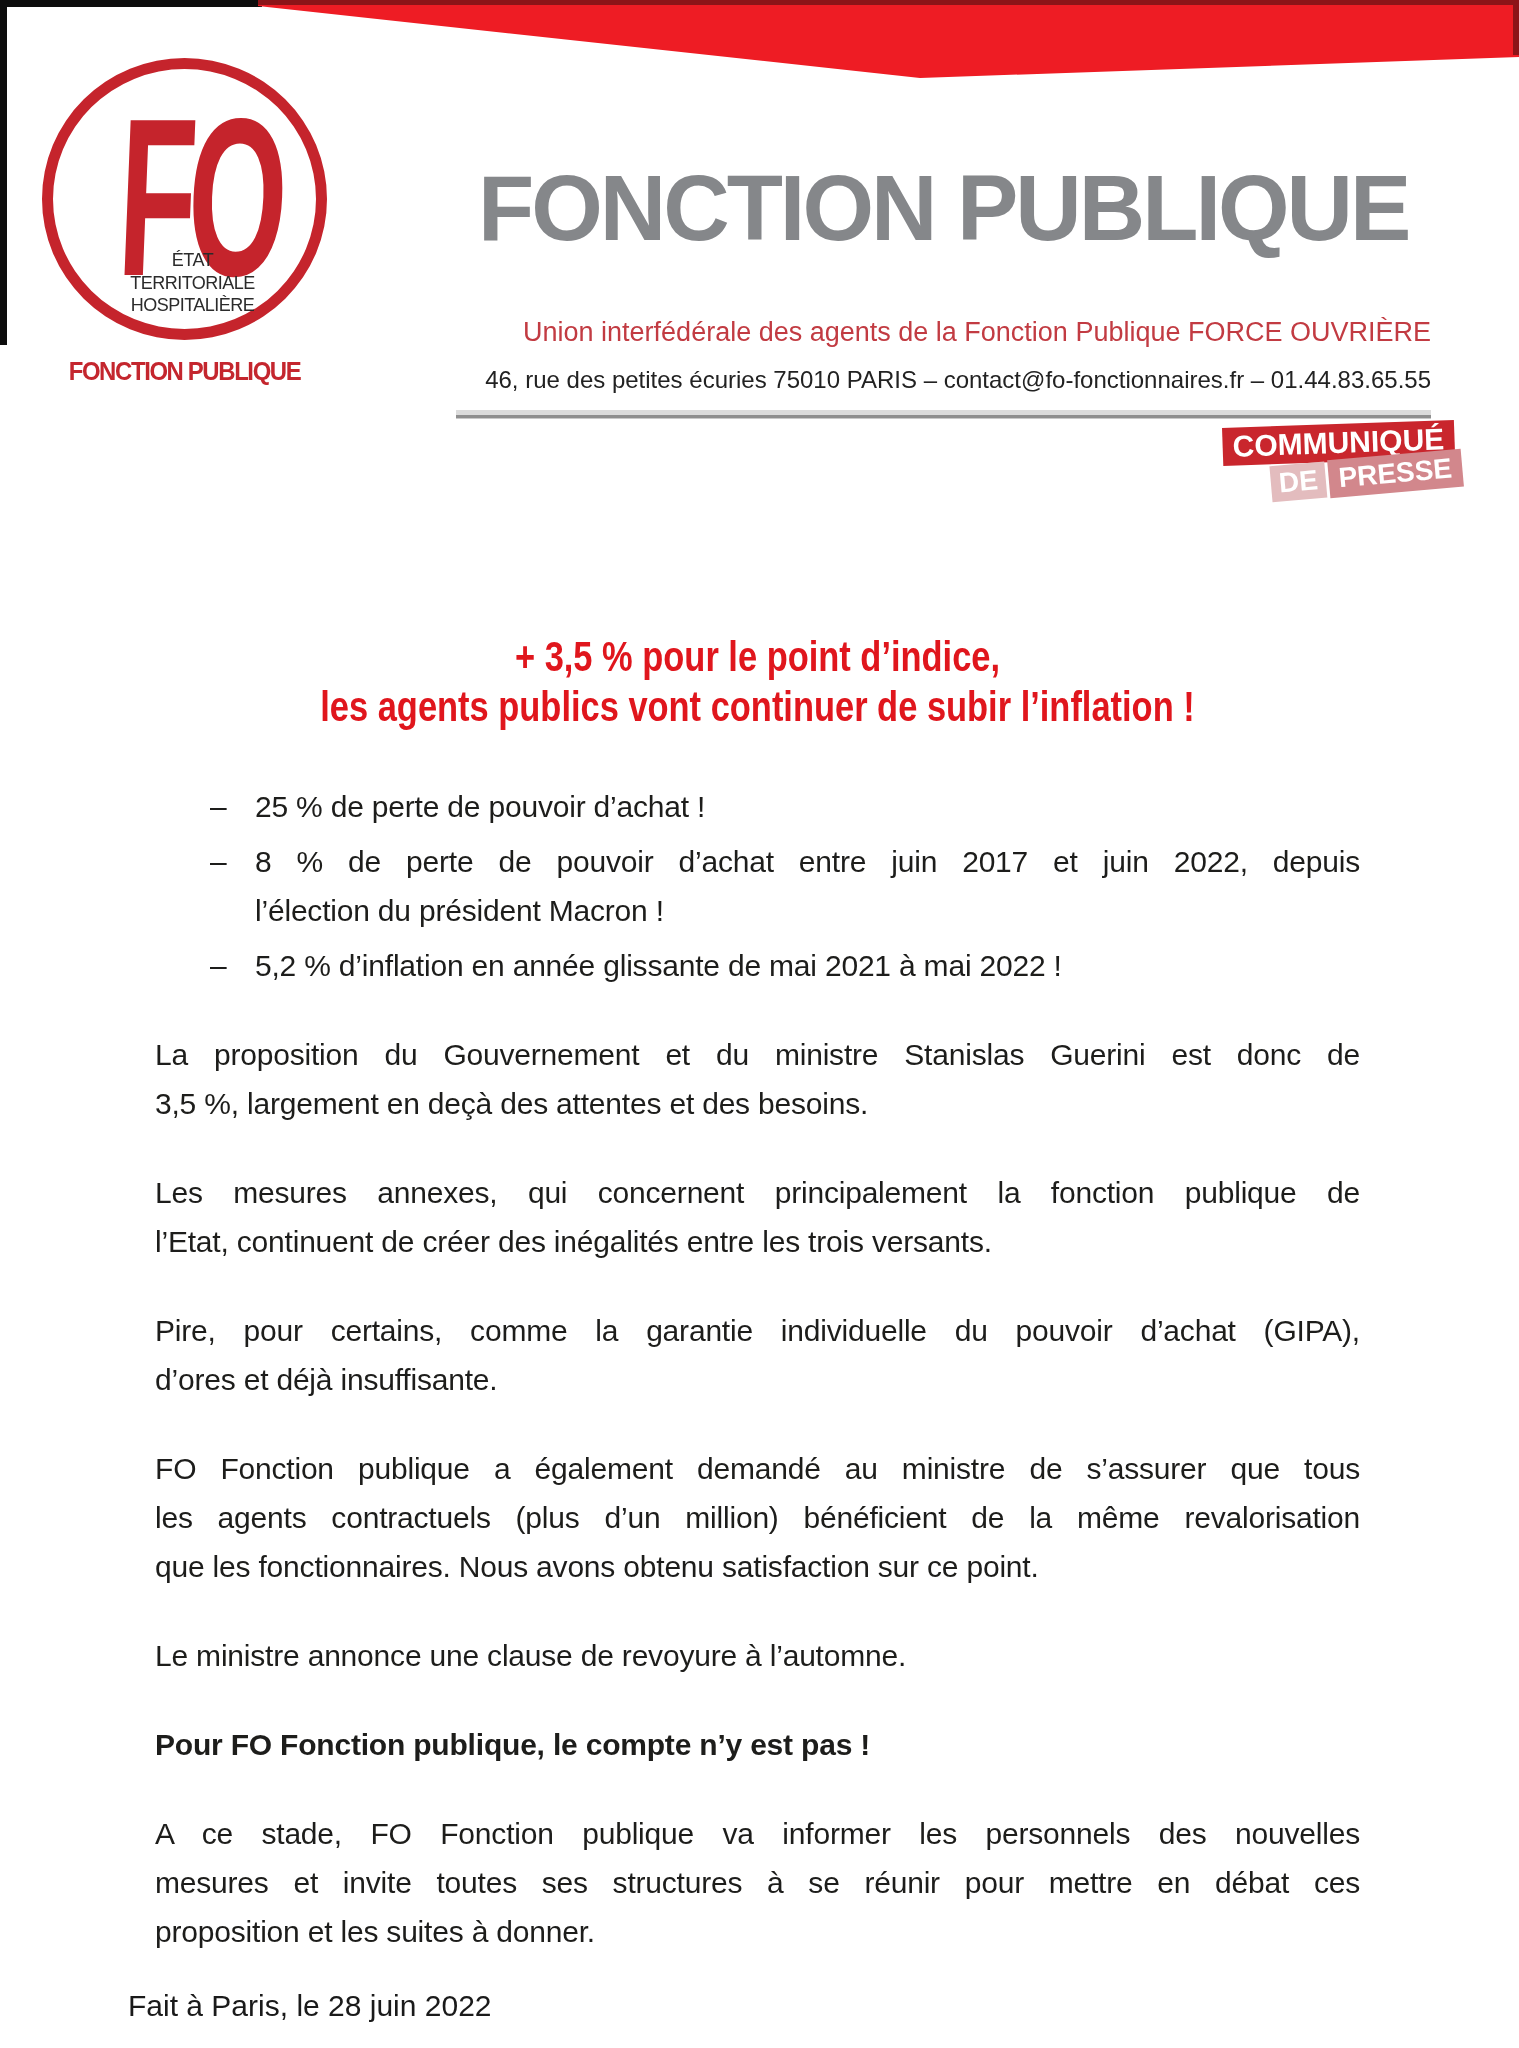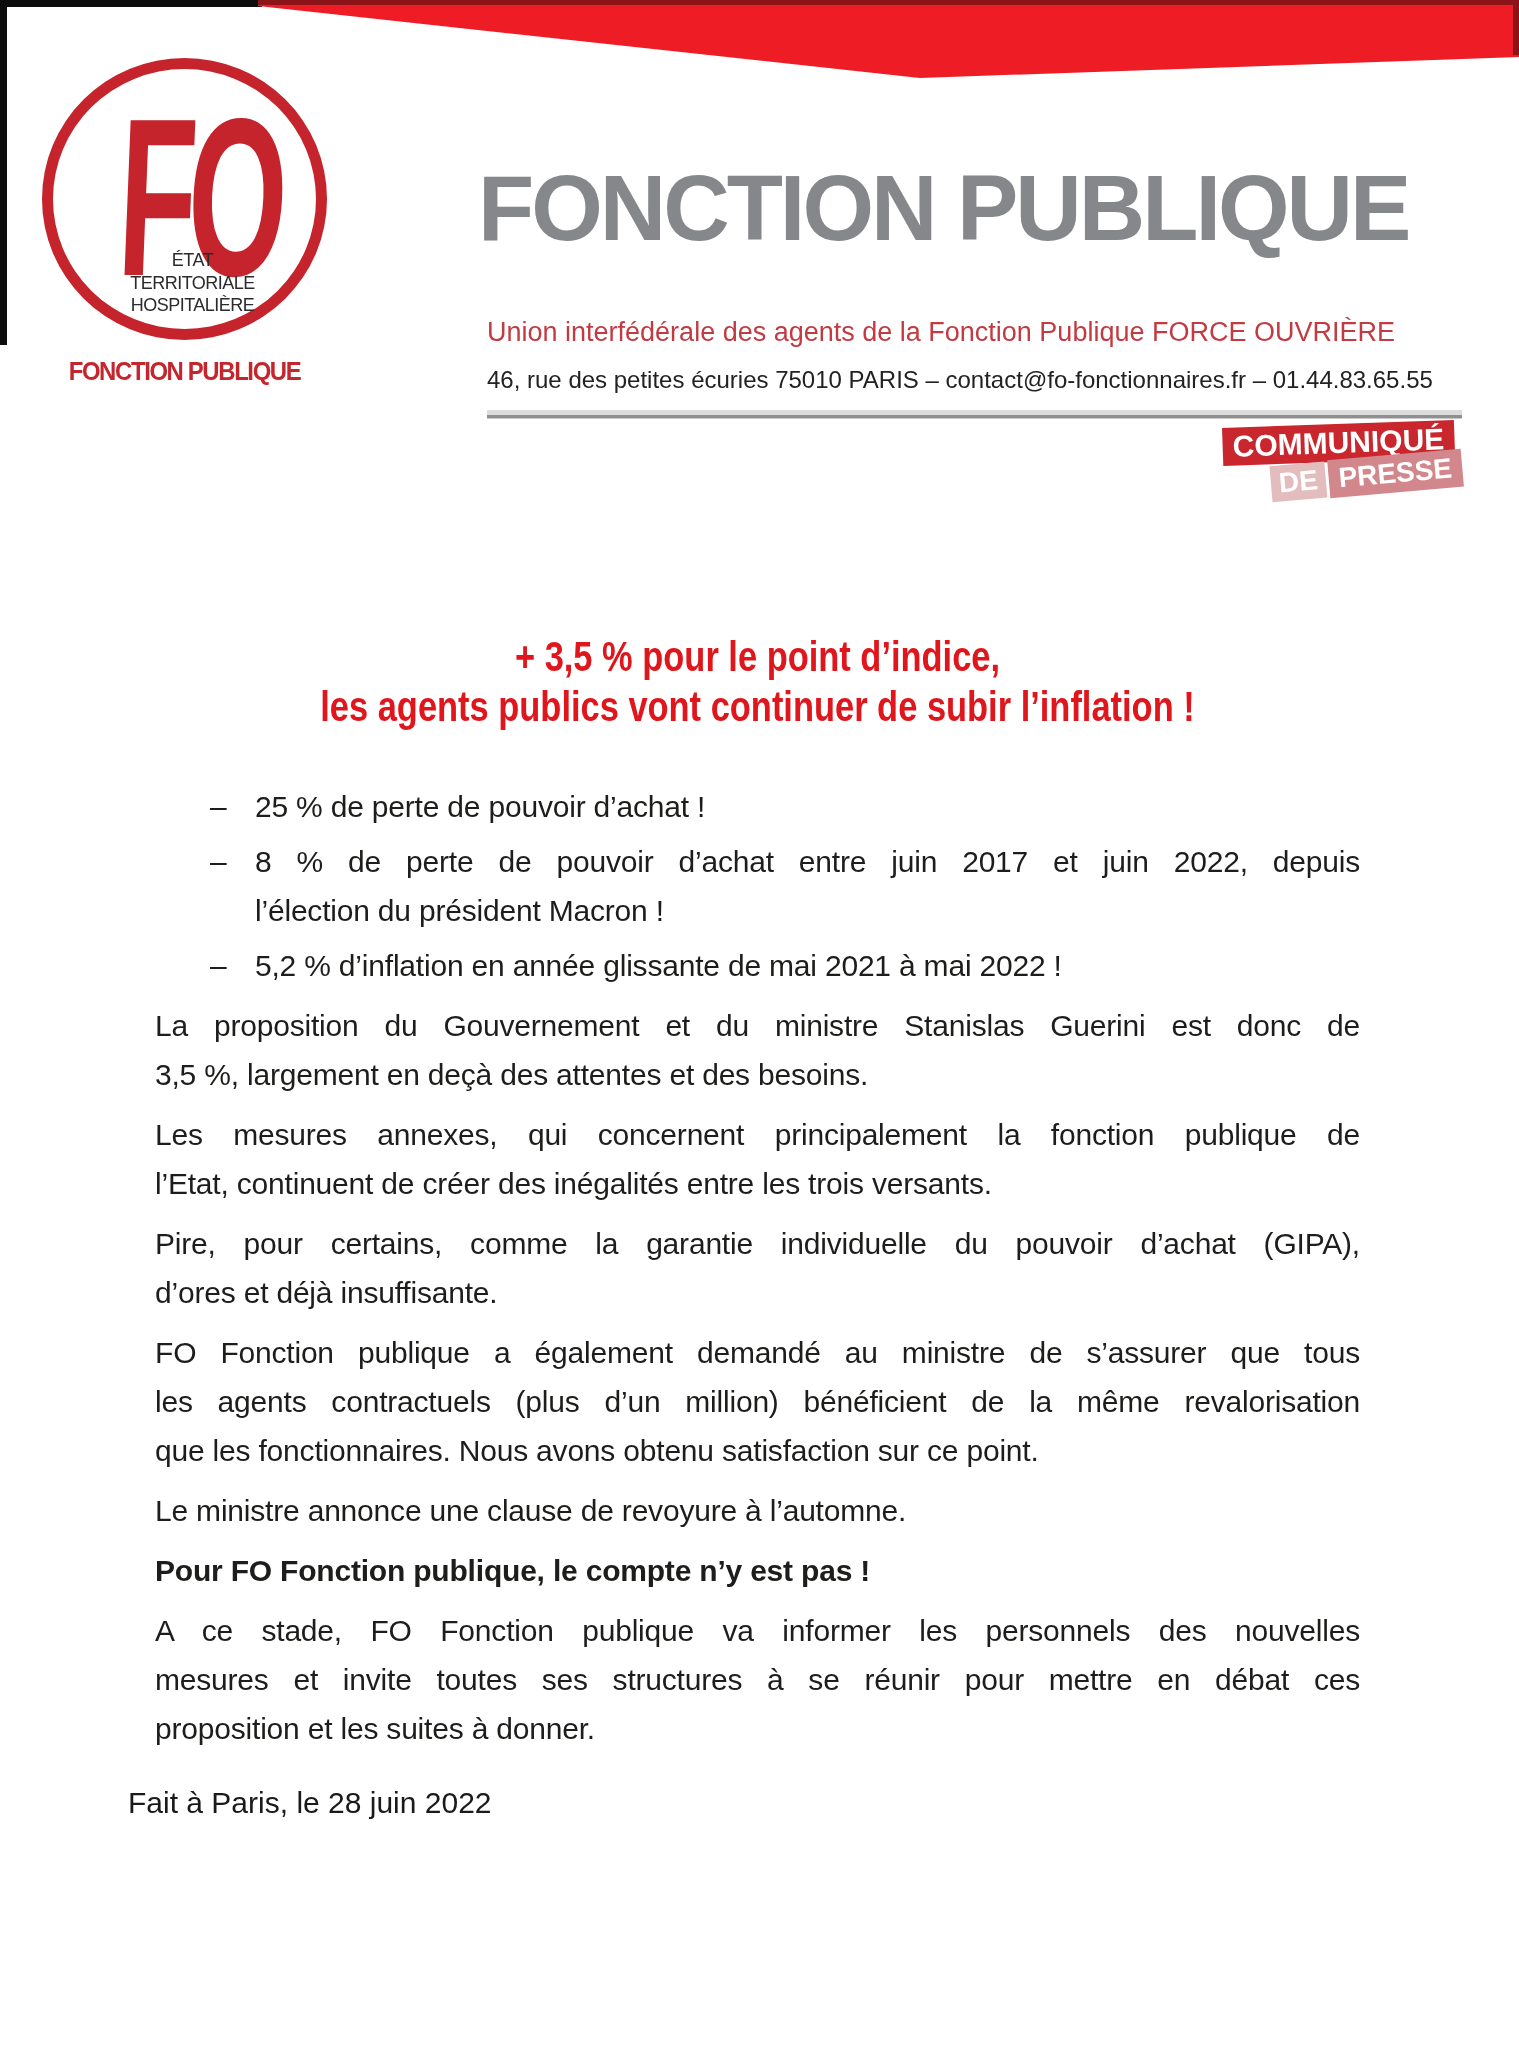--- a/index.html
+++ b/index.html
@@ -24,21 +24,21 @@
            transform:translate(calc(-50% + 14px),-50%) scale(0.85,1.5) skewX(-4deg);}
   .logo-sublines{position:absolute;left:8px;right:-8px;top:180px;text-align:center;}
   .logo-subline{font-weight:normal;font-size:18px;line-height:22.5px;letter-spacing:-0.5px;color:#2b2b2b;}
   .logo-caption{position:absolute;left:42px;top:356px;width:285px;text-align:center;
                 font-weight:bold;font-size:26px;letter-spacing:-1.5px;color:#c4262e;
                 transform:scaleX(0.92);transform-origin:50% 0;white-space:nowrap;}
 
   
   .org-title{position:absolute;left:478px;top:162px;font-weight:bold;font-size:92px;line-height:1;
              letter-spacing:-3px;color:#85878a;white-space:nowrap;}
-  .header-col{position:absolute;left:487px;top:316px;width:975px;text-align:left;}
+  .header-col{position:absolute;left:456px;top:316px;width:975px;text-align:right;}
   .union-line{font-size:27px;line-height:33px;color:#c23b42;white-space:nowrap;}
   .address-line{font-size:24px;line-height:30px;color:#222222;margin-top:16px;white-space:nowrap;}
   .divider-rule{margin-top:15px;height:5px;background:#dcdcdc;border-bottom:3px solid #8f8f8f;
                 box-shadow:0 1px 0 #c9c9c9;}
 
   
   .stamp{position:absolute;left:1222px;top:428px;transform:rotate(-2deg);transform-origin:0 0;}
   .stamp-line1{display:inline-block;background:#c9262d;color:#ffffff;font-weight:bold;
                font-size:30px;line-height:38px;padding:0 10px;letter-spacing:0;}
   .stamp-line2{margin-top:1px;margin-left:46px;transform:rotate(-3deg);transform-origin:0 0;white-space:nowrap;}
@@ -50,21 +50,21 @@
   
   .doc-body{position:absolute;left:155px;top:632px;width:1205px;}
   .headline{text-align:center;font-weight:bold;font-size:42px;line-height:50px;color:#e0161d;
             transform:scaleX(0.82);transform-origin:50% 0;white-space:nowrap;}
   .bullets{list-style:none;margin:50px 0 0 0;padding:0;}
   .bullets li{position:relative;padding-left:100px;margin-bottom:6px;}
   .bullet-marker{position:absolute;left:55px;top:0;line-height:49px;}
   .txt{font-size:30px;line-height:49px;color:#1d1d1b;letter-spacing:-0.2px;}
   .jline{text-align:justify;text-align-last:justify;}
   .lline{text-align:center;text-align-last:left;}
-  .para{margin-top:11px;}
+  .para{margin-top:40px;}
   .para.bold .lline{font-weight:bold;}
   .dateline{margin-top:30px;margin-left:-27px;font-size:30px;line-height:40px;color:#1a1a1a;letter-spacing:0;}
 </style>
 </head>
 <body>
 
 <div class="edge-top"></div>
 <div class="edge-left"></div>
 
 <div class="banner"></div>

